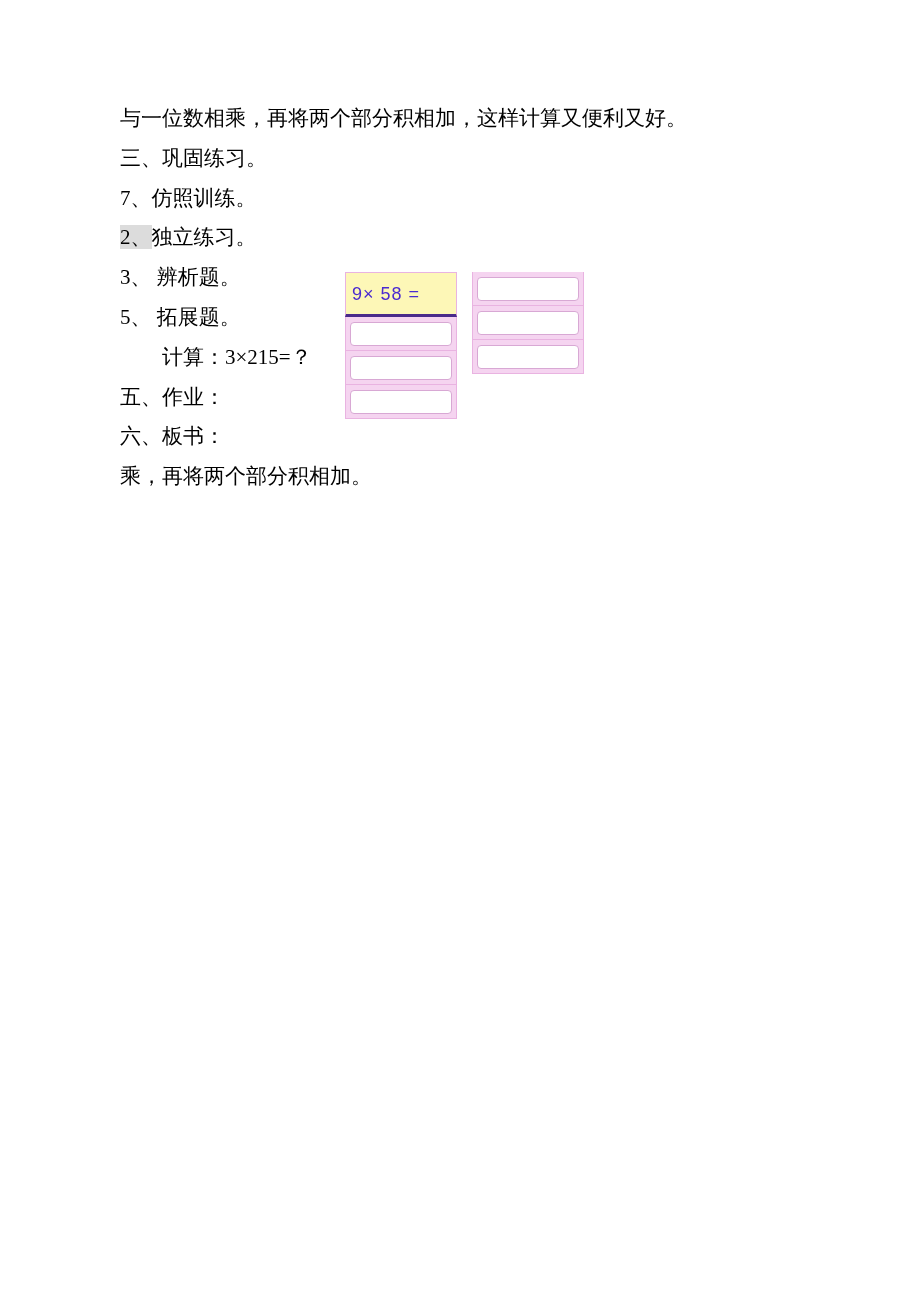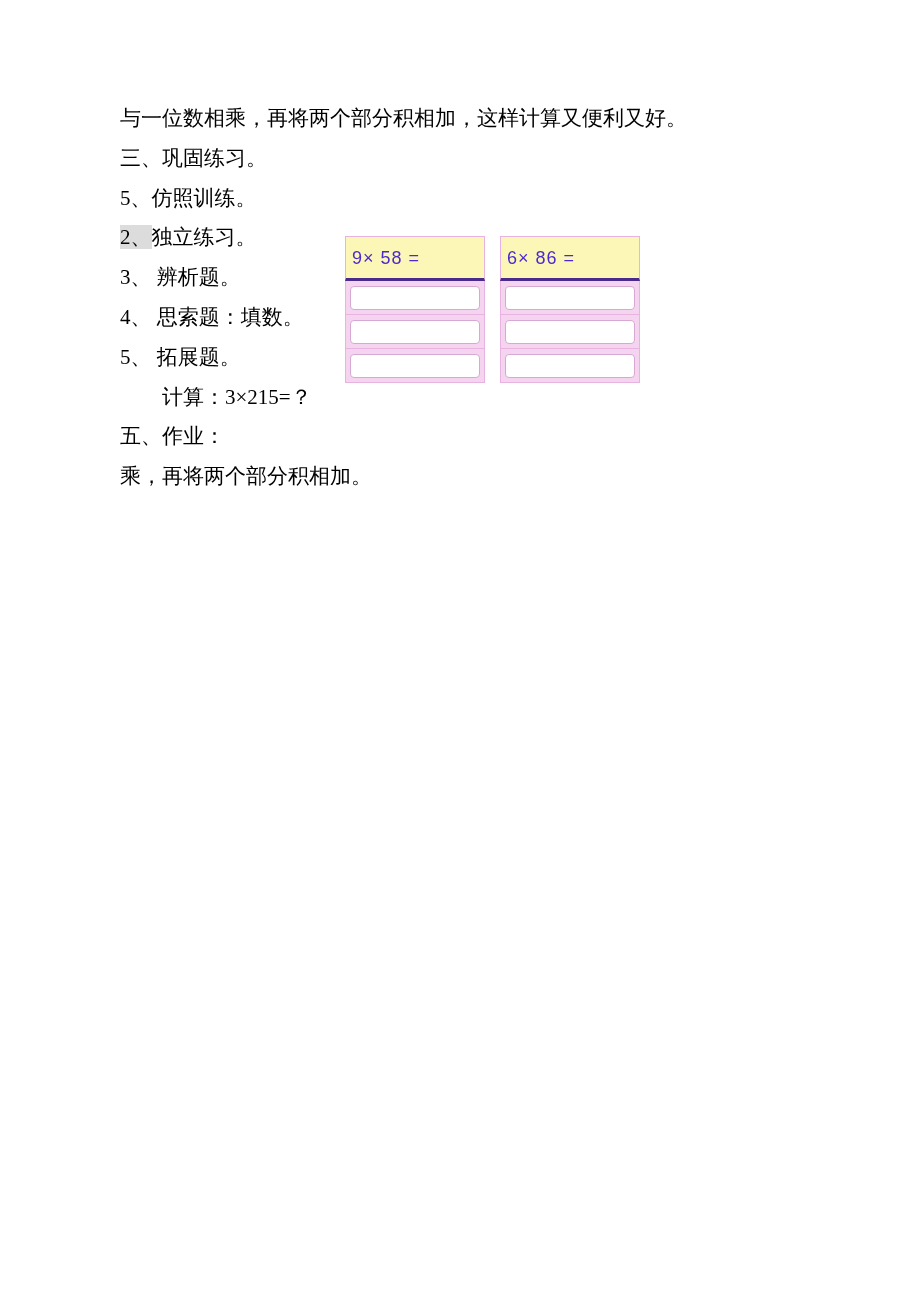--- a/index.html
+++ b/index.html
@@ -37,21 +37,22 @@
     .problem-boxes {
       position: absolute;
       top: 136px;
       left: 225px;
       display: flex;
       gap: 15px;
     }
     .problem-col {
       display: flex;
       flex-direction: column;
-      width: 140px;
+      width: 112px;
+      margin-top: 36px;
     }
     .prob-header {
       background: #fdf7b7;
       border-left: 1px solid #e9b3e1;
       border-right: 1px solid #e9b3e1;
       border-top: 1px solid #e9b3e1;
       border-bottom: 3px solid #4a2a8a;
       font-family: Arial, sans-serif;
       font-size: 18px;
       color: #4a2ad0;
@@ -78,44 +79,43 @@
       border-radius: 4px;
     }
   </style>
 </head>
 <body>
 
 <div class="content-wrap">
 
   <span class="line">与一位数相乘，再将两个部分积相加，这样计算又便利又好。</span>
   <span class="line">三、巩固练习。</span>
-  <span class="line">5、仿照训练。</span>
+  <span class="line">7、仿照训练。</span>
   <span class="line"><span class="highlight">2、</span><span>独立练习。</span></span>
   <span class="line">3、 辨析题。</span>
-  <span class="line">4、 思索题：填数。</span>
   <span class="line">5、 拓展题。</span>
   <span class="line indent1">计算：3×215=？</span>
   <span class="line">五、作业：</span>
+  <span class="line">六、板书：</span>
   <span class="line">乘，再将两个部分积相加。</span>
 
   <div class="problem-boxes">
     <div class="problem-col">
       <div class="prob-header">9× 58 =</div>
       <div class="prob-row">
         <div class="prob-input"></div>
       </div>
       <div class="prob-row">
         <div class="prob-input"></div>
       </div>
       <div class="prob-row">
         <div class="prob-input"></div>
       </div>
     </div>
     <div class="problem-col">
-      <div class="prob-header">6× 86 =</div>
       <div class="prob-row">
         <div class="prob-input"></div>
       </div>
       <div class="prob-row">
         <div class="prob-input"></div>
       </div>
       <div class="prob-row">
         <div class="prob-input"></div>
       </div>
     </div>

